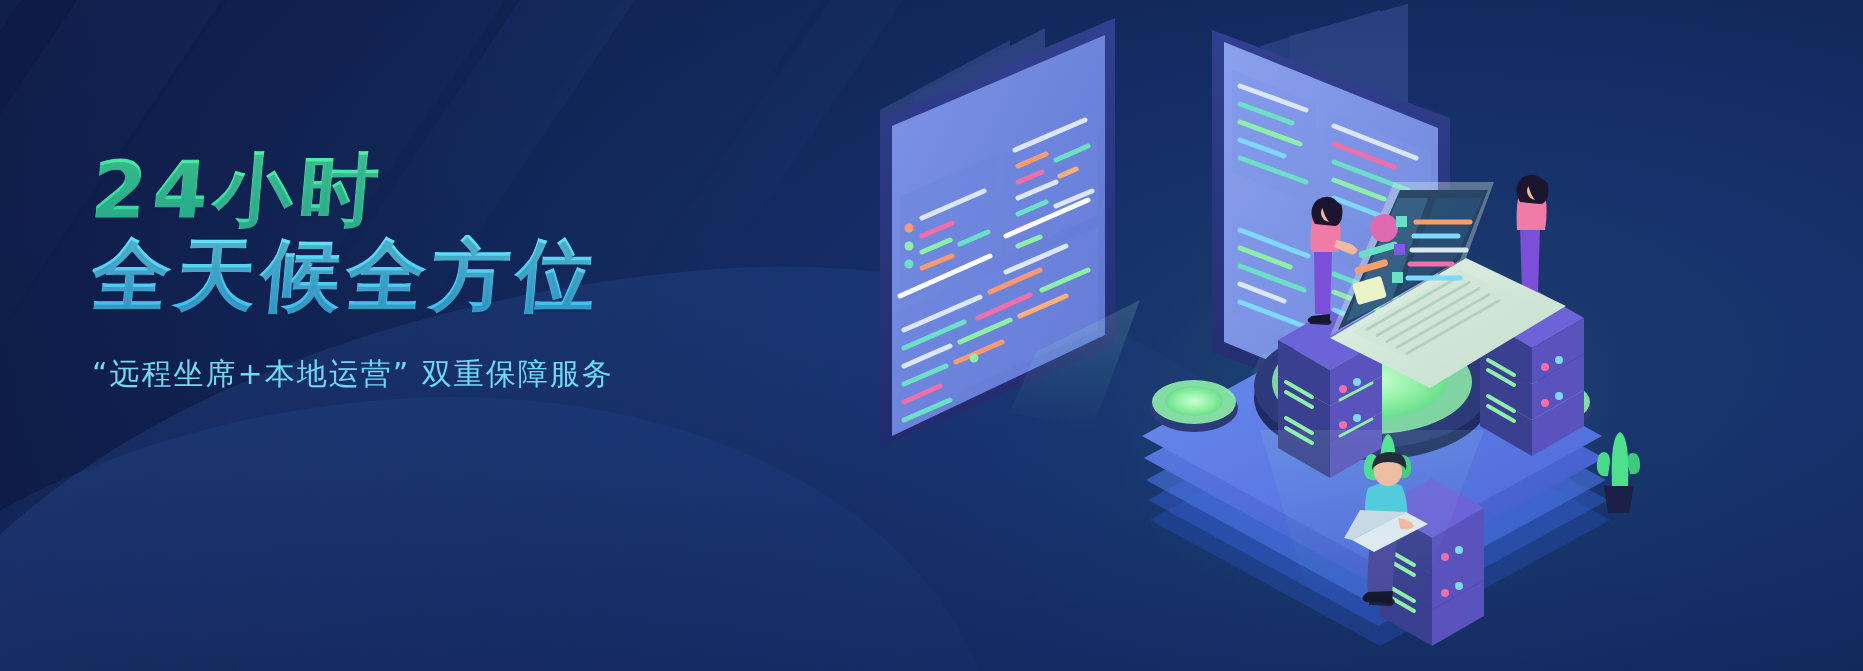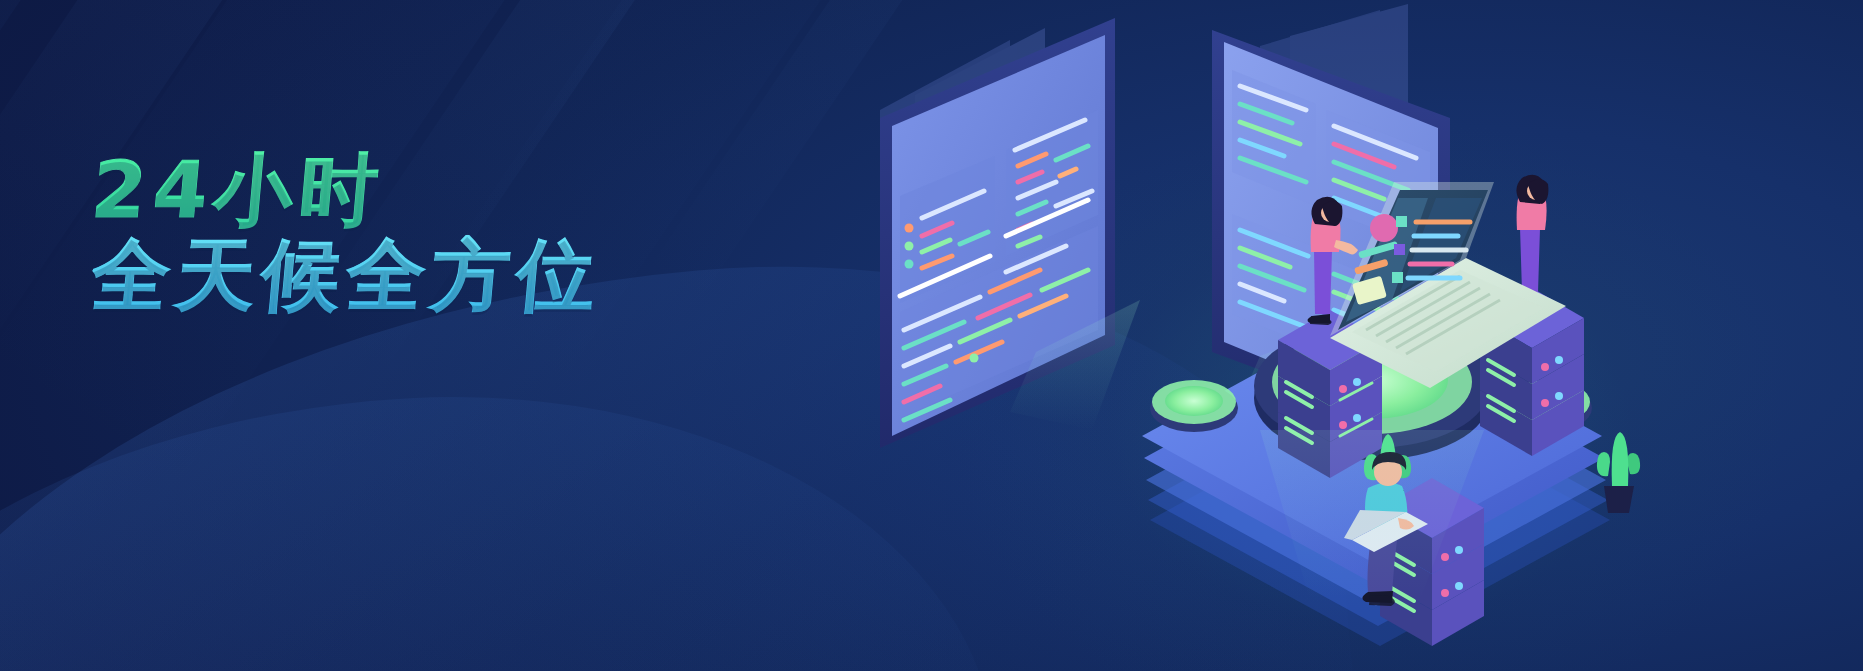--- a/index.html
+++ b/index.html
@@ -66,20 +66,21 @@
     <div class="streak s6"></div>
     <div class="streak s7"></div>
     <div class="glow-c"></div>
     <div class="wave2"></div>
     <div class="wave"></div>
   </div>
 
   <div id="text-block">
     <div class="headline hl-1">24小时</div>
     <div class="headline hl-2">全天候全方位</div>
+    <div class="subtitle">“远程坐席+本地运营” 双重保障服务</div>
   </div>
 
   <div id="illustration">
     <svg width="1003" height="671" viewBox="0 0 1003 671">
       <defs>
         <linearGradient id="gScreen" x1="0" y1="0" x2="1" y2="1">
           <stop offset="0%" stop-color="#7d94e8"></stop>
             <stop offset="100%" stop-color="#5d74cf"></stop>
         </linearGradient>
         <linearGradient id="gScreen2" x1="0" y1="0" x2="1" y2="1">

